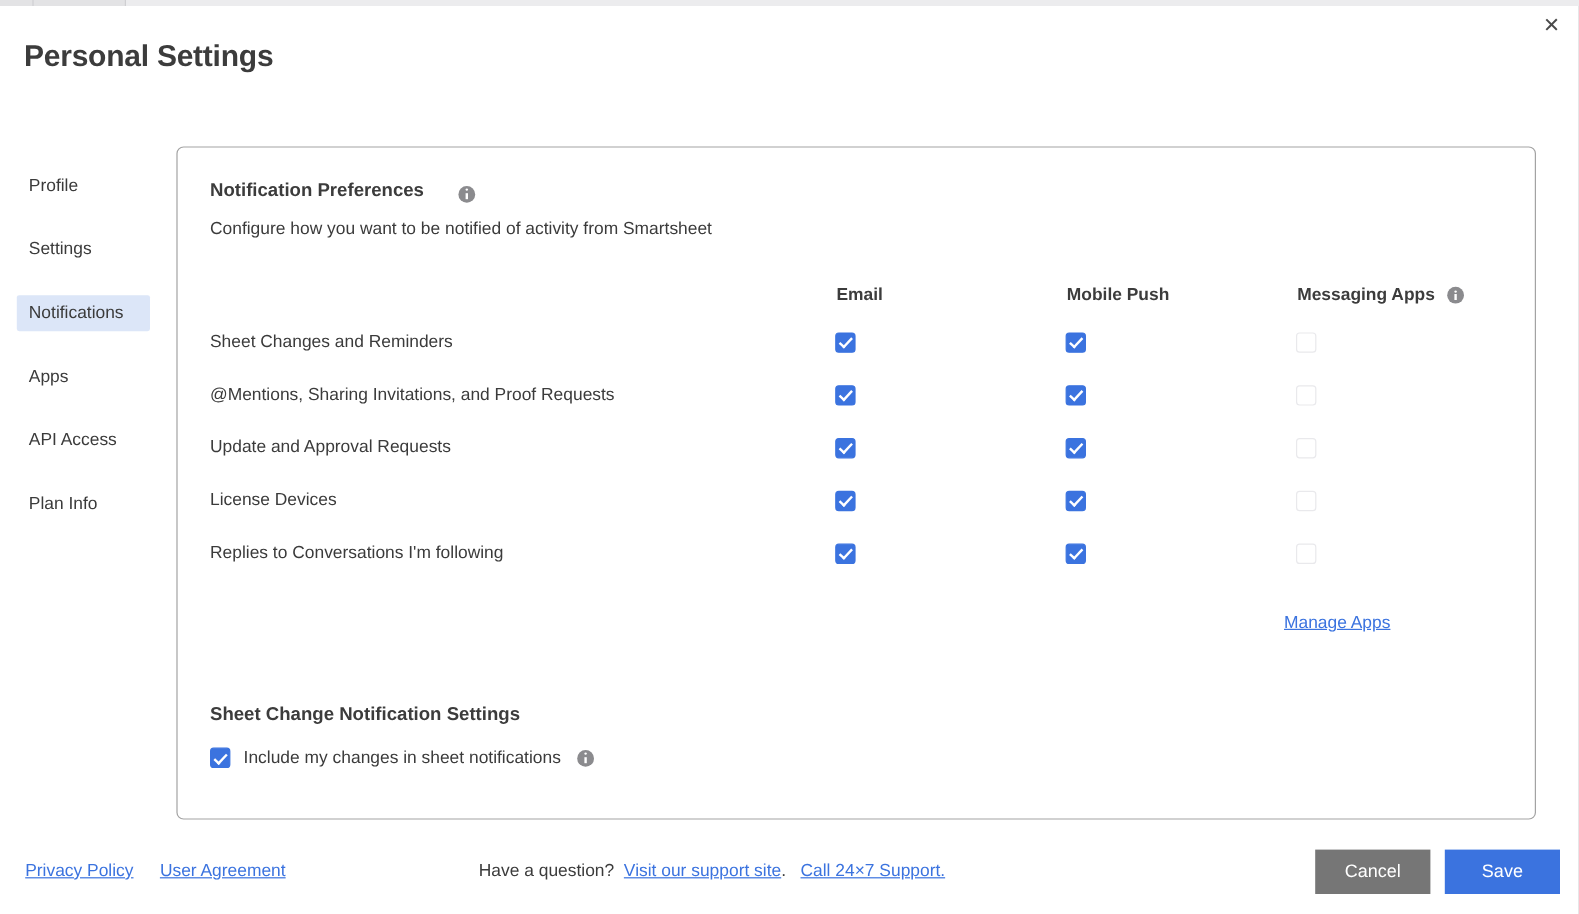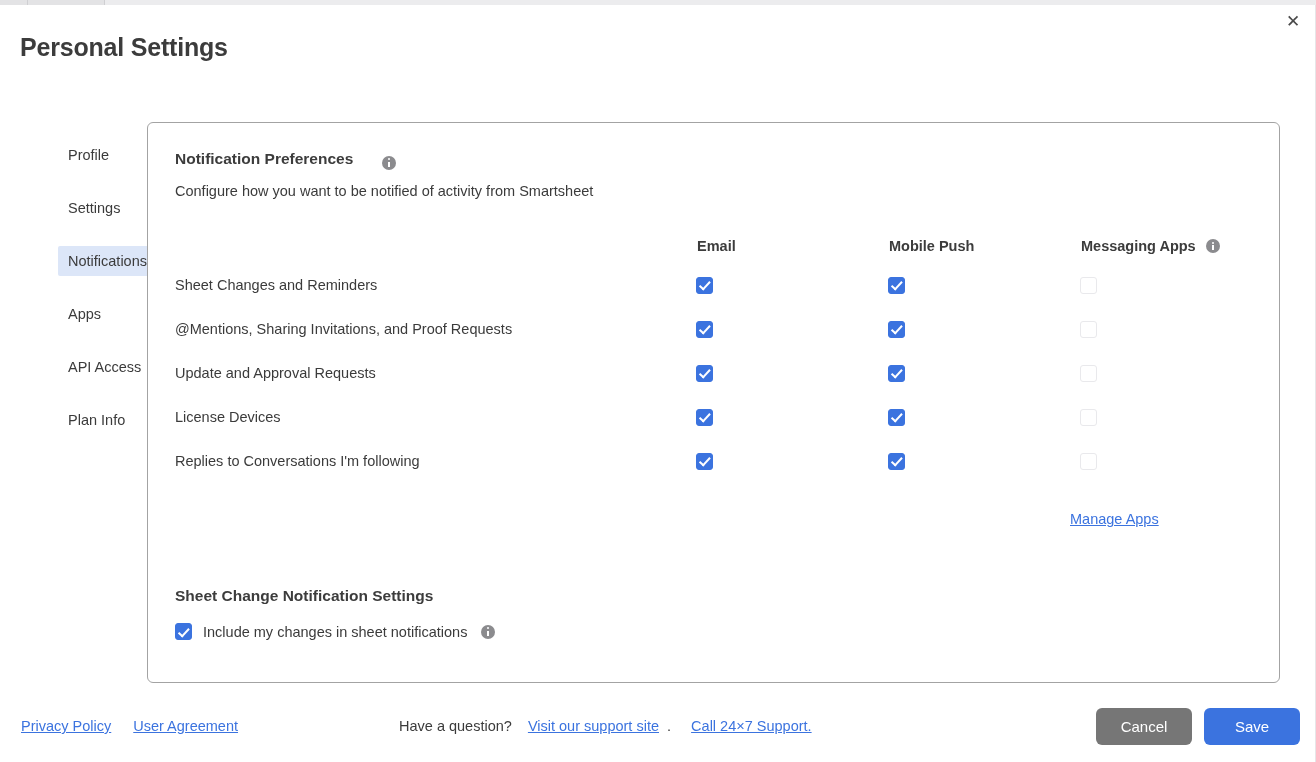--- a/index.html
+++ b/index.html
@@ -69,21 +69,20 @@
     font-weight: bold;
     color: #3c3c3c;
     letter-spacing: -0.2px;
   }
 
   
   .sidebar {
     position: absolute;
     top: 140px; left: 0;
     width: 148px;
-    padding-left: 44px;
   }
   .nav-item {
     font-size: 14.5px;
     color: #3b3b3b;
     line-height: 20px;
     padding: 5px 10px 5px 10px;
     margin: 0 0 0 14px;
     width: 111px;
     box-sizing: border-box;
     border-radius: 2px;
@@ -260,34 +259,34 @@
     display: flex;
     gap: 22px;
   }
   .footer-help {
     position: absolute;
     left: 399px; top: 718px;
     font-size: 14.5px;
     color: #3b3b3b;
     white-space: nowrap;
   }
-  .footer-help .link { margin: 8px; }
+  .footer-help .link { margin: 0; }
   .footer-help .gap { display: inline-block; width: 4px; }
 
   .footer-buttons {
     position: absolute;
     right: 16px; top: 708px;
     display: flex;
     gap: 12px;
   }
   .btn {
     height: 37px;
     min-width: 96px;
     border: none;
-    border-radius: 6px;
+    border-radius: 0;
     font-size: 15px;
     font-family: "Liberation Sans", sans-serif;
     color: #ffffff;
     cursor: pointer;
     padding: 0 24px;
   }
   .btn.cancel { background: #767676; }
   .btn.save  { background: #3b73df; }
 </style>
 </head>

